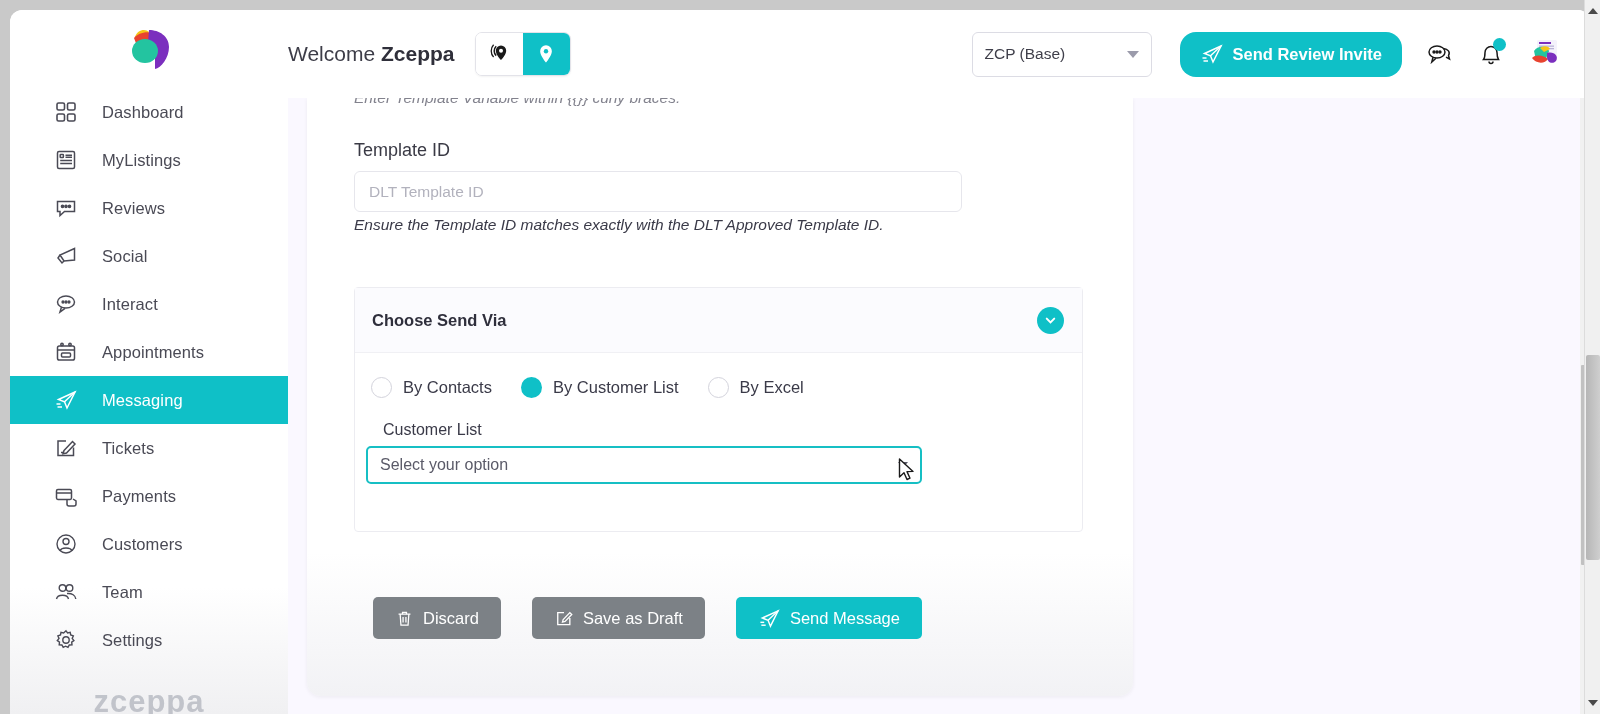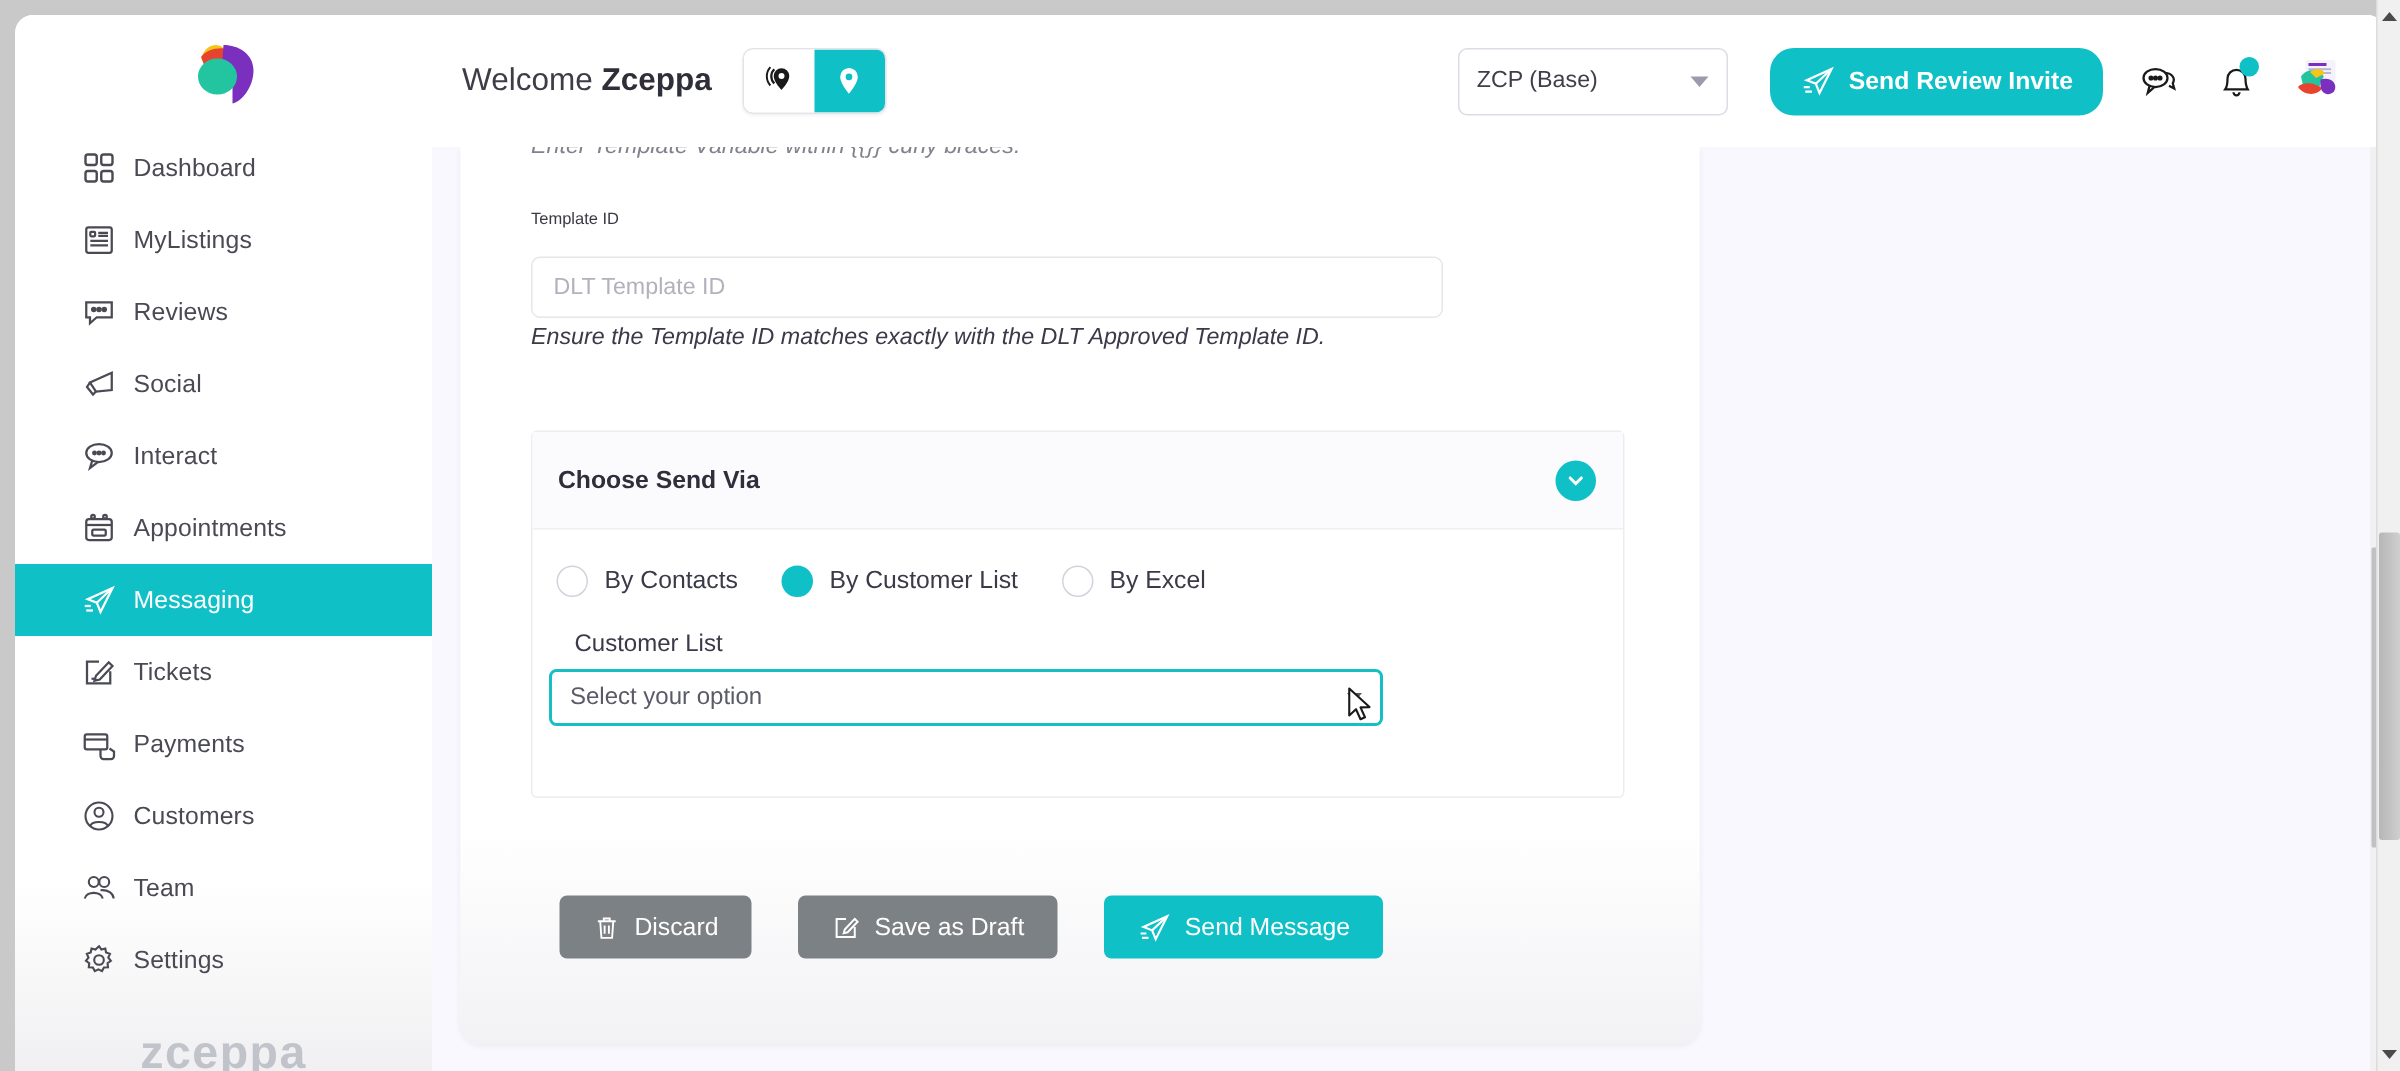--- a/index.html
+++ b/index.html
@@ -31,21 +31,21 @@
   }
   #logo-wrap {
     height: 78px;
     display: flex; align-items: center; justify-content: center;
   }
   .nav-list { list-style: none; }
   .nav-item {
     display: flex; align-items: center;
     height: 48px;
     padding-left: 43px;
-    gap: 10px;
+    gap: 23px;
     cursor: pointer;
   }
   .nav-item .nav-icon {
     width: 26px; height: 26px;
     display: flex; align-items: center; justify-content: center;
     flex: 0 0 26px;
   }
   .nav-item .nav-icon svg { width: 24px; height: 24px; display:block; }
   .nav-label {
     font-size: 16.5px;
@@ -73,21 +73,20 @@
   
   #topbar {
     position: absolute;
     left: 278px; top: 0;
     width: 1302px; height: 88px;
     background: #ffffff;
     display: flex; align-items: center;
     z-index: 4;
   }
   #welcome {
-    margin-left: 20px;
     font-size: 21px;
     color: #3d3d48;
     white-space: nowrap;
   }
   #welcome b { font-weight: 700; color: #2f2f3a; }
 
   #loc-toggle {
     margin-left: 20px;
     display: flex;
     border: 1px solid #e3e3e9;
@@ -185,21 +184,21 @@
     position: absolute;
     left: 47px; top: -9px;
     font-size: 15.5px;
     color: #6d6d7a;
     font-style: italic;
     white-space: nowrap;
     opacity: .85;
   }
 
   .field-label {
-    font-size: 11px;
+    font-size: 18px;
     color: #3a3a45;
     text-align: center;
   }
   .text-input {
     width: 608px; height: 41px;
     border: 1px solid #e6e6ec;
     border-radius: 6px;
     padding: 0 14px;
     font-size: 15.5px;
     font-family: inherit;

